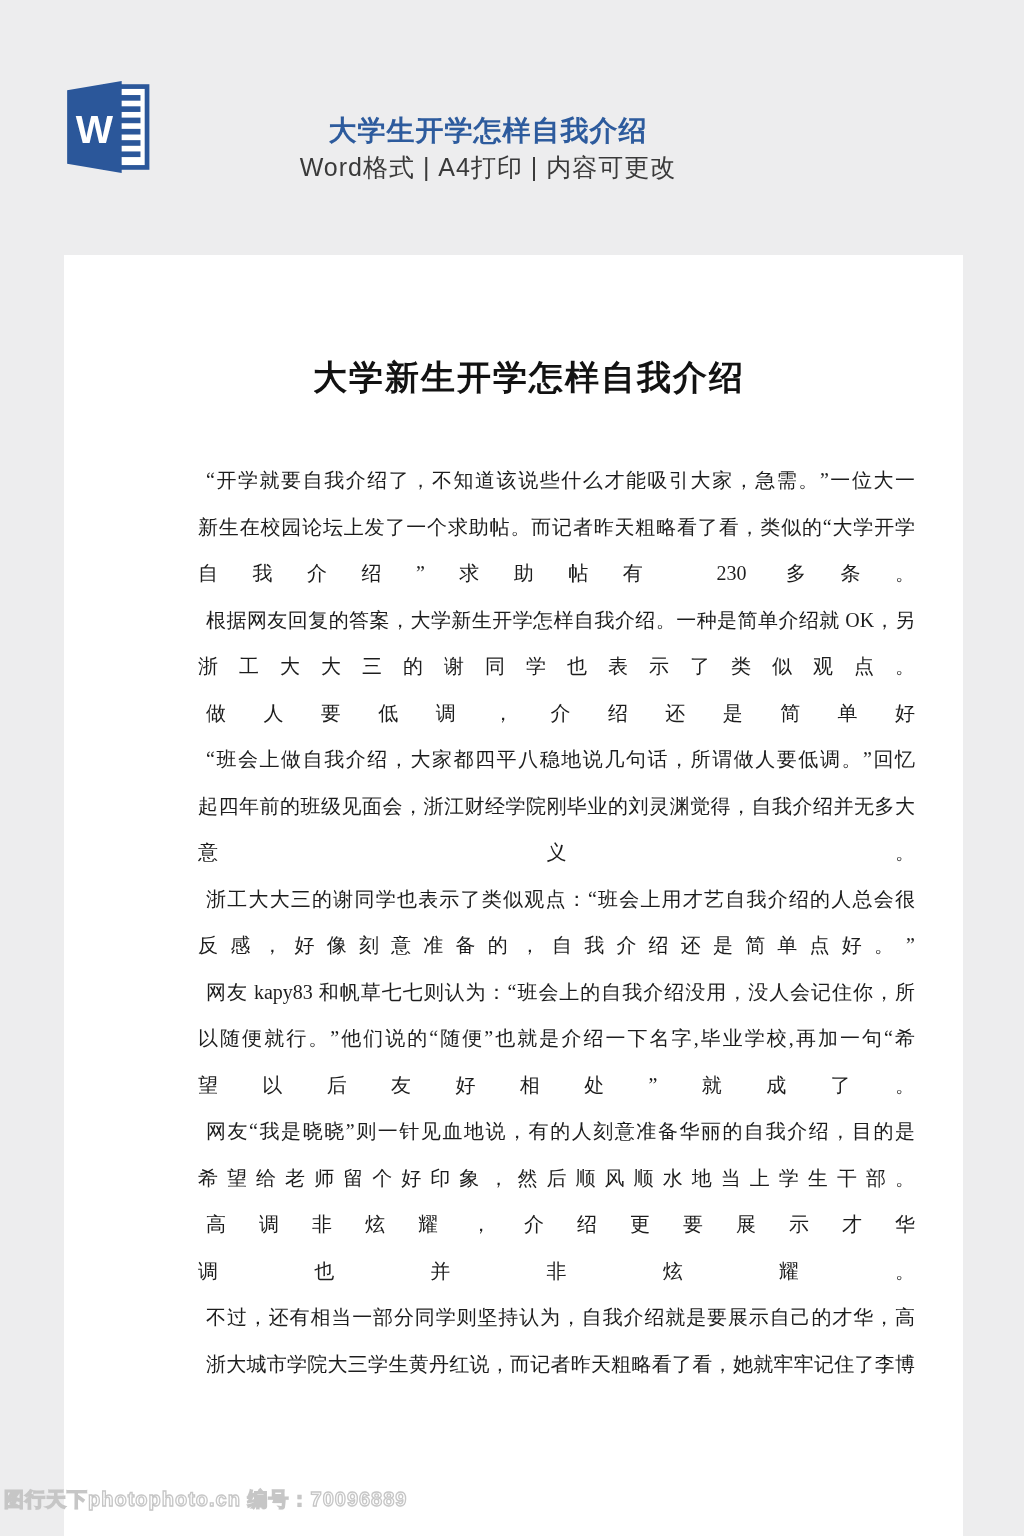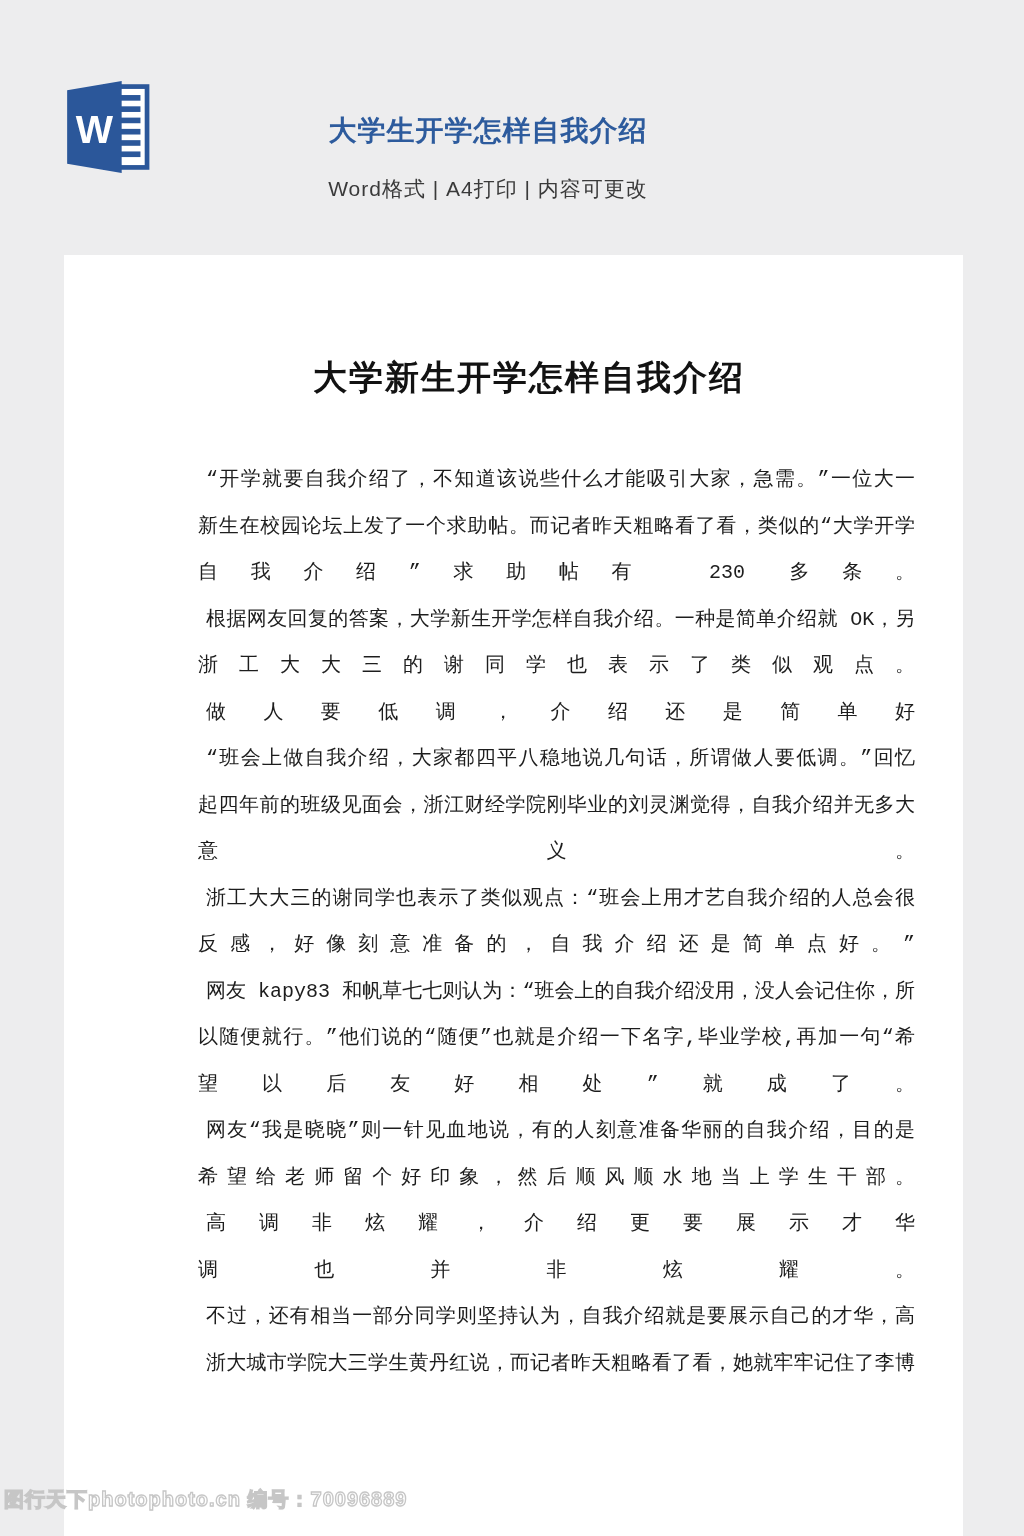--- a/index.html
+++ b/index.html
@@ -9,33 +9,33 @@
   
   .word-icon{position:absolute;left:66px;top:80px;width:85px;height:94px;}
   .header-title{
     position:absolute;left:488px;top:102px;transform:translateX(-50%);
     font-size:28px;font-weight:700;color:#2d5b9d;letter-spacing:1px;white-space:nowrap;
     font-family:"Liberation Sans",sans-serif;
     margin-top:10px;
   }
   .header-subtitle{
     position:absolute;left:488px;top:151px;transform:translateX(-50%);
-    font-size:21px;font-weight:500;color:#3a3a3a;letter-spacing:1px;white-space:nowrap;margin-top:24px;
+    font-size:25px;font-weight:500;color:#3a3a3a;letter-spacing:1px;white-space:nowrap;
   }
 
   
   .page{position:absolute;left:64px;top:255px;width:899px;height:1489px;background:#ffffff;}
   .doc-title{
     position:absolute;left:465px;top:100px;transform:translateX(-50%);
     font-family:"Liberation Serif",serif;font-size:34px;font-weight:700;
     letter-spacing:2px;color:#121212;white-space:nowrap;
   }
   .doc-body{
     position:absolute;left:134px;top:202px;width:717px;
-    font-family:Liberation Mono, monospace;font-size:20px;color:#1d1d1d;
+    font-family:Liberation Serif, serif;font-size:20px;color:#1d1d1d;
   }
   .line{
     height:46.5px;line-height:46.5px;overflow:hidden;
     text-align:justify;text-align-last:justify;
   }
   .line.indent{text-indent:8px;}
 
   
   .watermark{
     position:absolute;left:4px;top:1486px;

